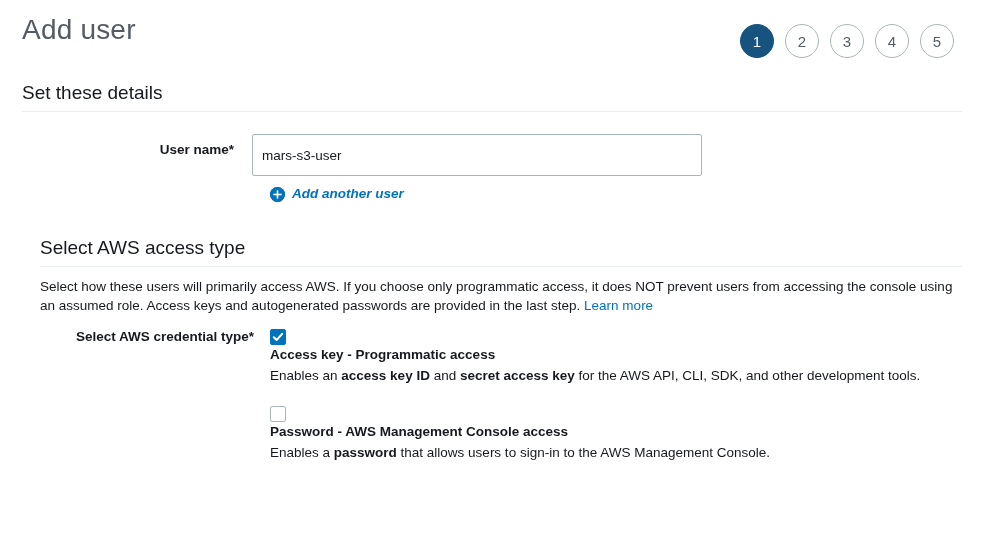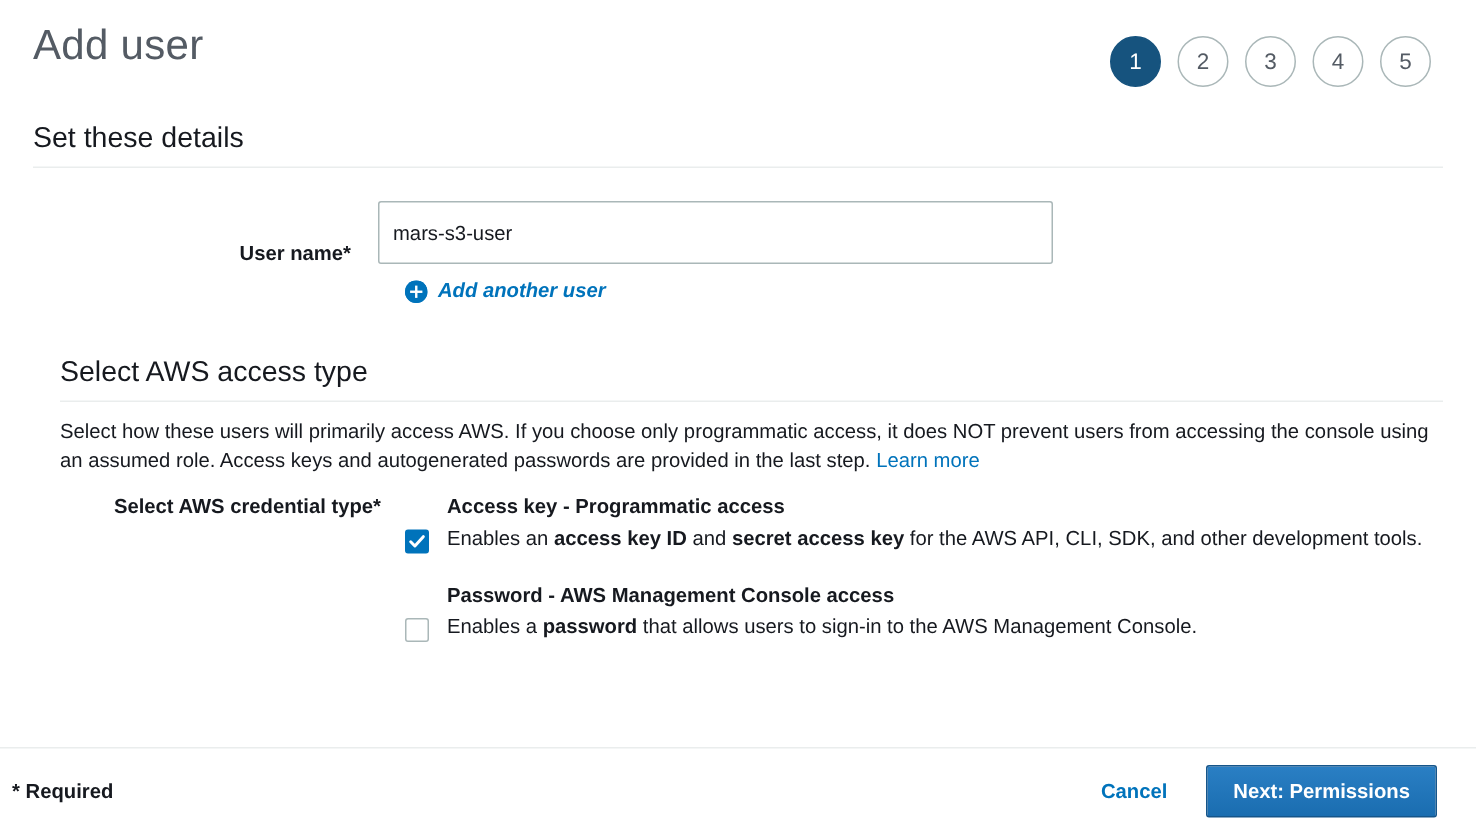--- a/index.html
+++ b/index.html
@@ -79,21 +79,21 @@
     margin: 0 0 4px 0;
   }
   a.link {
     color: #0073bb;
     text-decoration: none;
   }
 
   
   .form-row {
     display: flex;
-    align-items: flex-end;
+    align-items: flex-start;
     margin-top: 22px;
   }
   .form-label {
     width: 230px;
     text-align: right;
     padding-right: 18px;
     font-size: 13.5px;
     font-weight: bold;
     color: #16191f;
     padding-top: 8px;
@@ -151,22 +151,23 @@
     text-align: right;
     padding-right: 16px;
     font-size: 13.5px;
     font-weight: bold;
     color: #16191f;
     padding-top: 2px;
   }
   .options { flex: 1; }
   .option {
     display: flex;
-    align-items: flex-end;
+    align-items: flex-start;
     margin-bottom: 18px;
+    flex-direction: column;
   }
   .checkbox {
     width: 16px;
     height: 16px;
     min-width: 16px;
     border: 1px solid #aab7b8;
     border-radius: 2px;
     background: #ffffff;
     margin-top: 2px;
     margin-right: 12px;
@@ -300,21 +301,14 @@
           <span class="opt-text">
             <span class="opt-title">Password - AWS Management Console access</span>
             <span class="opt-sub"><span>Enables a </span><b>password</b><span> that allows users to sign-in to the AWS Management Console.</span></span>
           </span>
         </div>
 
       </div>
     </div>
   </div>
 
-  <div class="footer">
-    <div class="required-note">* Required</div>
-    <div class="footer-actions">
-      <button class="cancel-btn">Cancel</button>
-      <button class="primary-btn">Next: Permissions</button>
-    </div>
-  </div>
 
 </div>
 
 </body></html>

